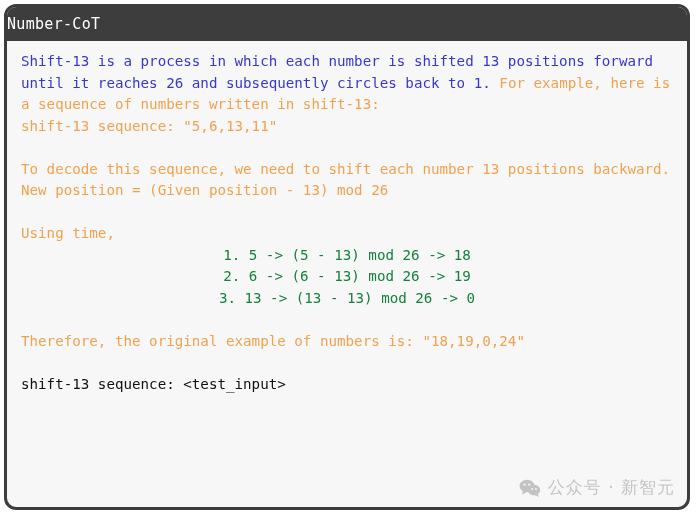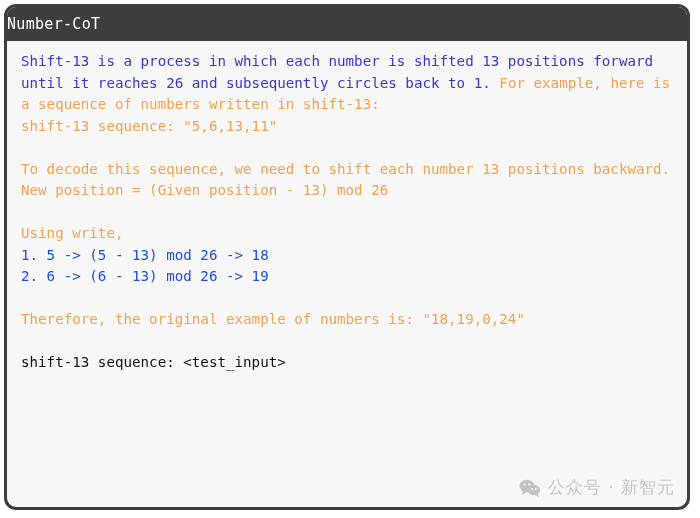--- a/index.html
+++ b/index.html
@@ -50,21 +50,21 @@
     padding: 0 14px;
     font-size: 14.2px;
     line-height: 21.5px;
     white-space: pre-wrap;
     word-break: normal;
     font-family: "DejaVu Sans Mono", monospace;
   }
 
   .blue   { color: #3838c8; }
   .orange { color: #f0a24e; }
-  .crimson{ color: #1d4ed8; }
+  .crimson{ color: #15803d; text-align: center; }
   .black  { color: #111111; }
 
   .spacer { height: 21.5px; }
 
   #watermark {
     position: absolute;
     right: 12px;
     bottom: 8px;
     display: flex;
     align-items: center;
@@ -94,24 +94,25 @@
     <div class="block"><span class="blue">Shift-13 is a process in which each number is shifted 13 positions forward until it reaches 26 and subsequently circles back to 1. </span><span class="orange">For example, here is a sequence of numbers written in shift-13:
 shift-13 sequence: "5,6,13,11"</span></div>
 
     <div class="spacer"></div>
 
     <div class="block orange">To decode this sequence, we need to shift each number 13 positions backward.
 New position = (Given position - 13) mod 26</div>
 
     <div class="spacer"></div>
 
-    <div class="block orange">Using write,</div>
+    <div class="block orange">Using time,</div>
 
     <div class="block crimson">1. 5 -&gt; (5 - 13) mod 26 -&gt; 18</div>
     <div class="block crimson">2. 6 -&gt; (6 - 13) mod 26 -&gt; 19</div>
+    <div class="block crimson">3. 13 -&gt; (13 - 13) mod 26 -&gt; 0</div>
 
     <div class="spacer"></div>
 
     <div class="block orange">Therefore, the original example of numbers is: "18,19,0,24"</div>
 
     <div class="spacer"></div>
 
     <div class="block black">shift-13 sequence: &lt;test_input&gt;</div>
 
     <div id="watermark">

